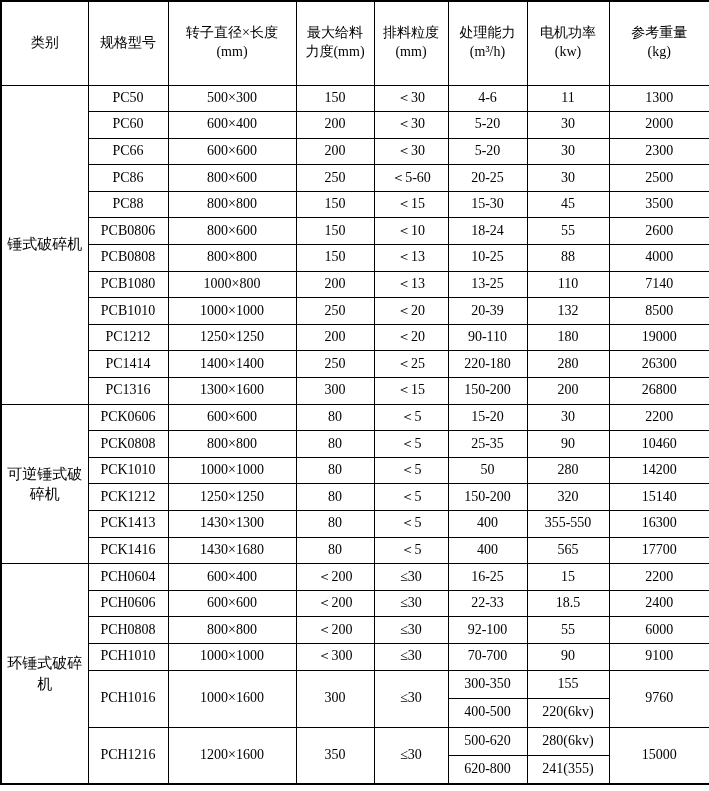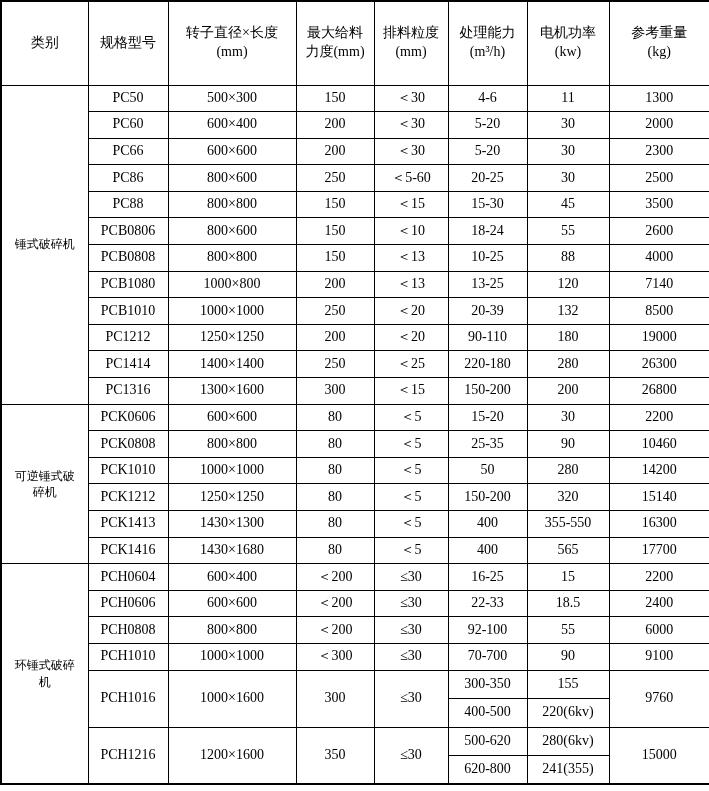--- a/index.html
+++ b/index.html
@@ -39,21 +39,21 @@
   thead th {
     font-size: 14px;
   }
   tbody tr {
     height: 26.6px;
   }
   tbody tr.subrow {
     height: 28.5px;
   }
   td.cat {
-    font-size: 12px;
+    font-size: 15px;
   }
 </style>
 </head>
 <body>
 
 <div class="table-wrap">
   <table class="spec">
     <colgroup>
       <col style="width:87px">
       <col style="width:80px">
@@ -164,21 +164,21 @@
           <td>10-25</td>
           <td>88</td>
           <td>4000</td>
         </tr>
         <tr>
           <td>PCB1080</td>
           <td>1000×800</td>
           <td>200</td>
           <td>＜13</td>
           <td>13-25</td>
-          <td>120</td>
+          <td>110</td>
           <td>7140</td>
         </tr>
         <tr>
           <td>PCB1010</td>
           <td>1000×1000</td>
           <td>250</td>
           <td>＜20</td>
           <td>20-39</td>
           <td>132</td>
           <td>8500</td>

